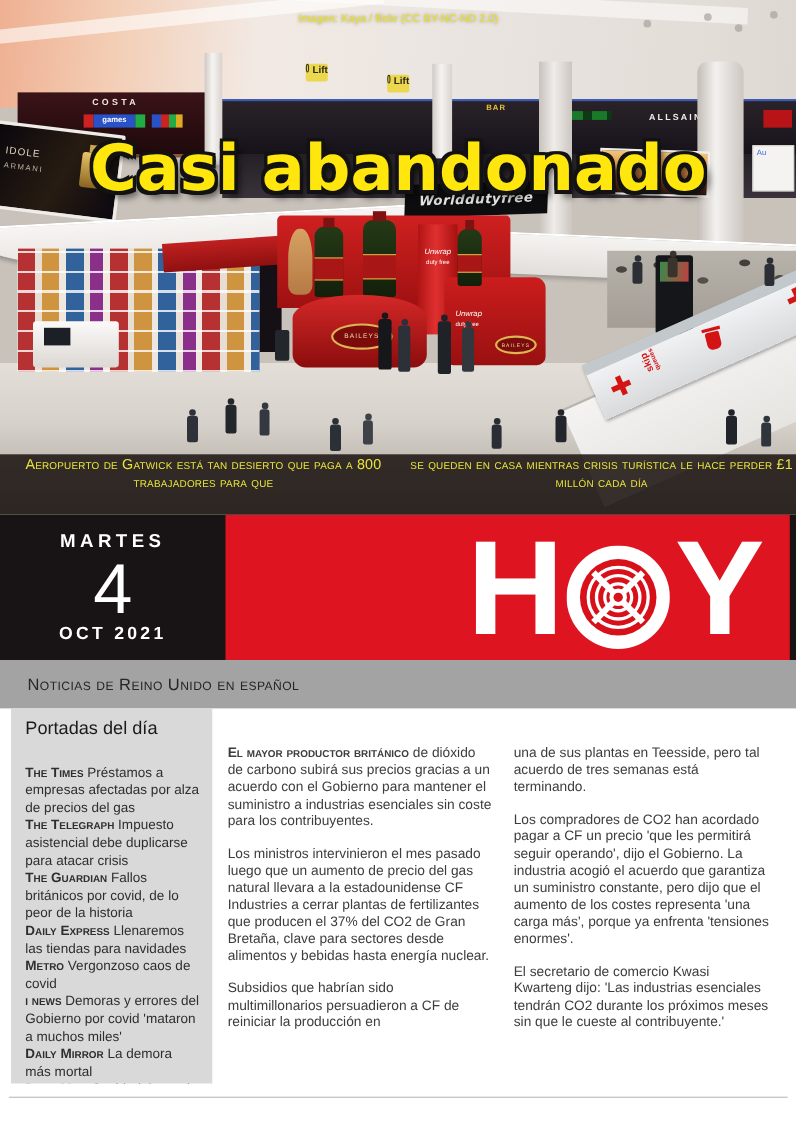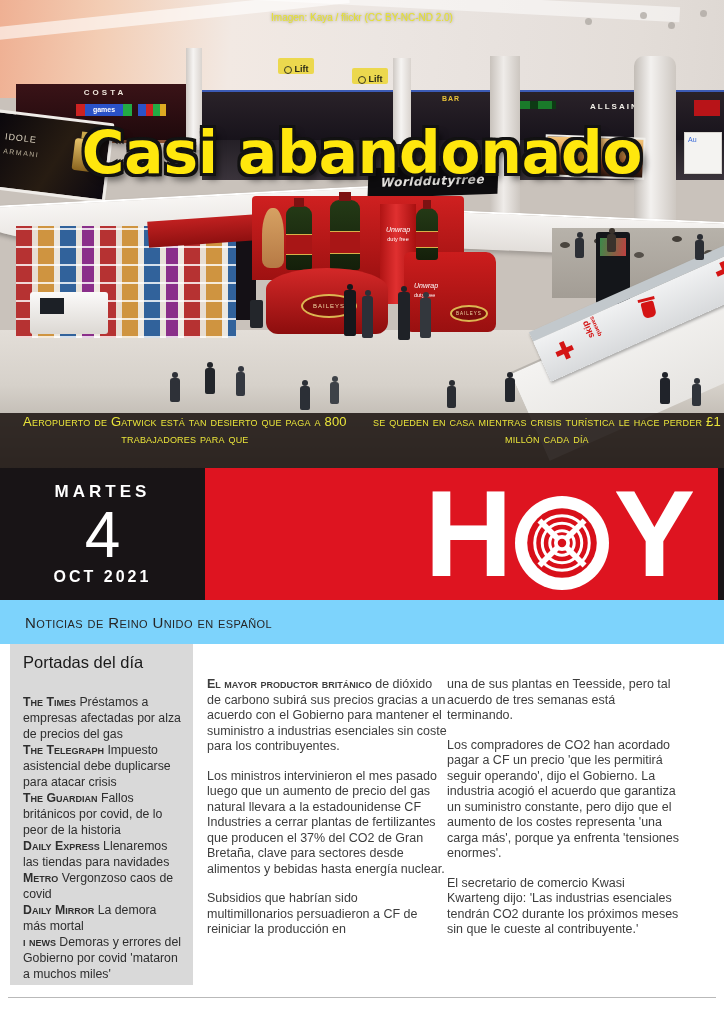--- a/index.html
+++ b/index.html
@@ -28,22 +28,22 @@
     background:linear-gradient(#2a2229,#16121a);border-top:2px solid rgba(70,110,220,.8);
     border-bottom:3px solid rgba(200,130,78,.5);}
   .barsign{position:absolute;left:240px;top:3px;color:#e8c23a;font-size:7px;letter-spacing:1px;font-weight:bold;}
   .greensign{position:absolute;left:292px;top:9px;width:62px;height:8px;
     background:repeating-linear-gradient(90deg,#1a7a2a 0 14px,#0d3a14 14px 22px);}
   .allsaints{position:absolute;left:388px;top:10px;color:#f2efe8;font-size:8px;letter-spacing:2px;font-weight:bold;}
   .redsign{position:absolute;right:4px;top:8px;width:26px;height:16px;background:#b81418;}
   .shopglass{position:absolute;left:202px;top:140px;width:522px;height:40px;
     background:linear-gradient(#241f26,#3a333b),repeating-linear-gradient(90deg,rgba(160,160,170,.2) 0 2px,transparent 2px 60px);}
 
-  .liftsign{position:absolute;width:36px;height:16px;background:#ecd84e;border-radius:2px;color:#2a2a18;
-    font-size:9px;font-weight:bold;display:flex;align-items:flex-end;justify-content:center;gap:3px;}
+  .liftsign{position:absolute;width:20px;height:16px;background:#ecd84e;border-radius:2px;color:#2a2a18;
+    font-size:9px;font-weight:bold;display:flex;align-items:flex-start;justify-content:center;gap:3px;}
   .liftdot{width:6px;height:6px;border:1.5px solid #3a3a20;border-radius:50%;}
 
   .pillar{position:absolute;background:linear-gradient(90deg,#cfc9c4,#f6f4f2 45%,#d9d3ce);}
   .column-tall{position:absolute;left:634px;top:56px;width:42px;height:280px;border-radius:10px;
     background:linear-gradient(90deg,#c3bdb7,#f3f1ef 40%,#cdc7c1);}
   .column-mid{position:absolute;left:490px;top:56px;width:30px;height:180px;
     background:linear-gradient(90deg,#c8c2bc,#efece9 45%,#ccc6c0);}
 
   .billboard{position:absolute;left:-8px;top:116px;width:112px;height:74px;transform:rotate(7deg);
     background:linear-gradient(115deg,#0a070c,#271c12 55%,#0c0810);border:3px solid #efece8;border-radius:2px;}
@@ -155,37 +155,37 @@
     color:#fff;gap:3px;}
   .datebox .day{font-size:17px;letter-spacing:4px;font-weight:bold;}
   .datebox .num{font-size:64px;line-height:.95;}
   .datebox .my{font-size:16px;letter-spacing:3px;font-weight:bold;}
   .redbox{flex:1;margin-right:6px;background:#de1420;display:flex;align-items:center;justify-content:flex-end;
     padding-right:26px;}
   .hoy{display:flex;align-items:center;color:#fff;font-weight:bold;font-size:122px;line-height:1;letter-spacing:-3px;}
   .hoy .o{width:94px;height:94px;margin:0 5px;}
 
   
-  .tagrow{position:absolute;top:600px;left:0;width:724px;height:44px;background:#7dd3fc;display:flex;
+  .tagrow{position:absolute;top:600px;left:0;width:724px;height:44px;background:#a3a3a3;display:flex;
     justify-content:space-between;align-items:center;padding:0 24px 0 25px;box-sizing:border-box;
     font-variant:small-caps;font-size:15px;color:#262626;letter-spacing:.4px;}
   .tagrow b{font-weight:bold;}
 
   
   .content{position:absolute;top:644px;left:0;width:724px;}
   .sidebar{position:absolute;left:10px;top:0;width:183px;height:341px;background:#d9d9d9;
     padding:9px 12px 0 13px;box-sizing:border-box;overflow:hidden;color:#2e2e2e;}
   .sidebar h2{margin:0 0 23px;font-size:16.5px;font-weight:normal;color:#1a1a1a;}
   .sidebar p{margin:0;font-size:12.3px;line-height:1.3;}
   .sidebar .src{font-weight:bold;font-variant:small-caps;}
 
   .main{position:absolute;left:205px;top:0;width:513px;}
   .hbar{height:68px;background:#1a1718;color:#fff;display:flex;align-items:center;justify-content:center;
     font-size:27px;letter-spacing:.2px;}
-  .cols{display:flex;margin-top:33px;padding-left:2px;color:#3d3d3d;
+  .cols{display:flex;gap:20px;margin-top:33px;padding-left:2px;color:#3d3d3d;
     font-size:12.5px;line-height:15.5px;}
   .col-l{width:240px;}
   .col-r{width:233px;}
   .cols p{margin:0 0 14px;}
   .lead{font-weight:bold;font-variant:small-caps;}
 
   .bottomrule{position:absolute;top:997px;left:8px;width:708px;height:1px;background:#b9b9b9;}
 </style>
 </head>
 <body>
@@ -353,22 +353,22 @@
 
   <div class="content">
 
     <aside class="sidebar">
       <h2>Portadas del día</h2>
       <p class="item"><span class="src">The Times</span> <span>Préstamos a empresas afectadas por alza de precios del gas</span></p>
       <p class="item"><span class="src">The Telegraph</span> <span>Impuesto asistencial debe duplicarse para atacar crisis</span></p>
       <p class="item"><span class="src">The Guardian</span> <span>Fallos británicos por covid, de lo peor de la historia</span></p>
       <p class="item"><span class="src">Daily Express</span> <span>Llenaremos las tiendas para navidades</span></p>
       <p class="item"><span class="src">Metro</span> <span>Vergonzoso caos de covid</span></p>
+      <p class="item"><span class="src">i news</span> <span>Demoras y errores del Gobierno por covid 'mataron a muchos miles'</span></p>
       <p class="item"><span class="src">Daily Mirror</span> <span>La demora más mortal</span></p>
-      <p class="item"><span class="src">i news</span> <span>Demoras y errores del Gobierno por covid 'mataron a muchos miles'</span></p>
       <p class="item"><span class="src">Daily Mail</span> <span>Covid: dejaron de lado a los ancianos</span></p>
 
     </aside>
 
     <main class="main">
       <div class="cols">
         <div class="col-l">
           <p><span class="lead">El mayor productor británico</span><span> de dióxido de carbono subirá sus precios gracias a un acuerdo con el Gobierno para mantener el suministro a industrias esenciales sin coste para los contribuyentes.</span></p>
           <p>Los ministros intervinieron el mes pasado luego que un aumento de precio del gas natural llevara a la estadounidense CF Industries a cerrar plantas de fertilizantes que producen el 37% del CO2 de Gran Bretaña, clave para sectores desde alimentos y bebidas hasta energía nuclear.</p>
           <p>Subsidios que habrían sido multimillonarios persuadieron a CF de reiniciar la producción en</p>

